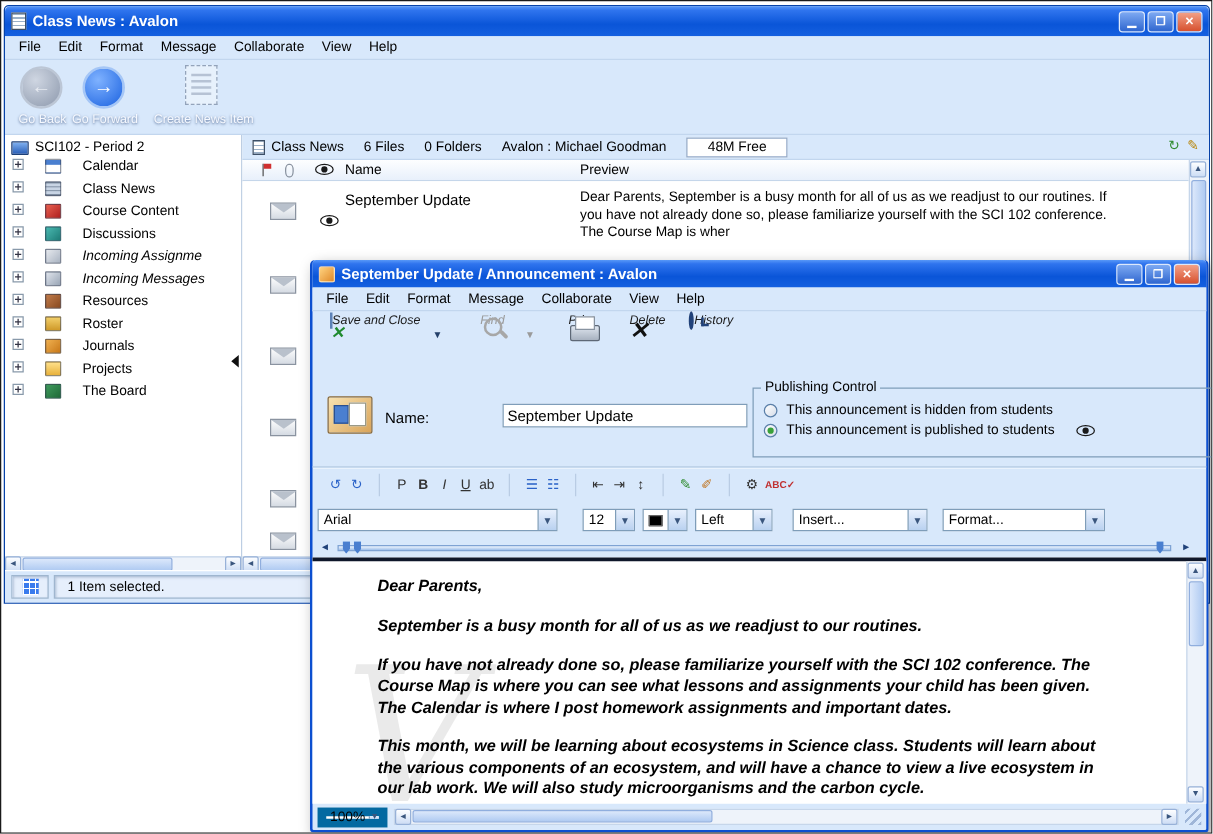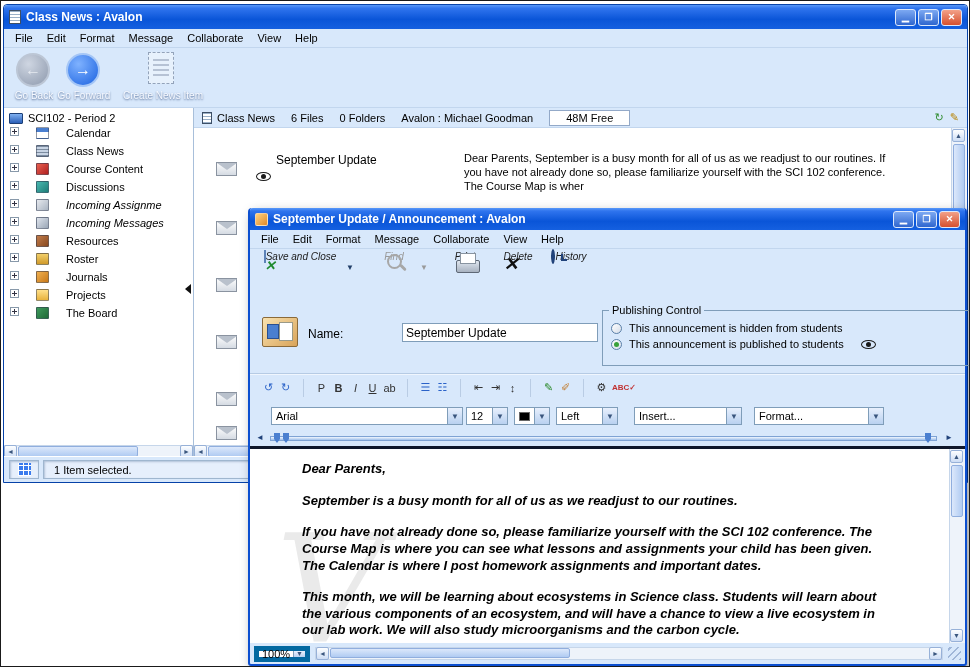--- a/index.html
+++ b/index.html
@@ -167,21 +167,21 @@
 
   .editor{position:absolute;top:238px;left:0;right:0;bottom:21px;background:#fff;border-top:3px solid #0f172a;overflow:hidden;}
   .editor-text{position:absolute;left:0;top:0;right:16px;bottom:0;padding:12px 60px 0 52px;overflow:hidden;}
   .editor-text p{font-weight:bold;font-style:italic;font-size:13px;line-height:1.28;margin-bottom:15px;}
   .watermark{position:absolute;left:26px;bottom:-34px;font-family:"DejaVu Serif",serif;font-style:italic;
     font-size:150px;color:rgba(140,140,140,.18);pointer-events:none;}
   .watermark::before{content:"V";}
   .ed-vscroll{position:absolute;right:0;top:0;width:16px;bottom:0;background:#eef3fa;border-left:1px solid #c6d6ea;}
 
   .fg-bottom{position:absolute;left:0;right:0;bottom:0;height:21px;display:flex;align-items:center;gap:5px;padding:2px 4px;}
-  .xpsel2{position:static;display:inline-flex;height:16px;width:56px;background:#fff;border:5px solid #0369a1;font-size:11px;}
+  .xpsel2{position:static;display:inline-flex;height:16px;width:56px;background:#fff;border:7px solid #0369a1;font-size:11px;}
   .xpsel2 .txt{flex:1;padding:0 3px;display:flex;align-items:center;}
   .xpsel2 .dd{width:14px;border-left:1px solid #7f9db9;background:linear-gradient(#e8f0fd,#b9d1f0);color:#3a567e;font-size:7px;display:flex;align-items:center;justify-content:center;}
   .fg-hscroll{position:relative;flex:1;height:13px;background:#eef3fa;border:1px solid #c6d6ea;}
   .grip{width:13px;height:13px;background:repeating-linear-gradient(315deg,#9fb6d8 0 2px,transparent 2px 5px);}
 </style>
 </head>
 <body>
 
 <div id="stage">
 
@@ -295,20 +295,27 @@
           <span>6 Files</span>
           <span>0 Folders</span>
           <span>Avalon : Michael Goodman</span>
           <span class="free-box">48M Free</span>
           <span class="top-icons">
             <span class="hic refresh">↻</span>
             <span class="hic edit">✎</span>
           </span>
         </div>
 
+        <div class="col-hdr">
+          <span class="flag-ic"></span>
+          <span class="clip-ic"></span>
+          <span class="eye-ic" style="position:absolute;left:58px;top:3px;"></span>
+          <span class="cell" style="left:82px;">Name</span>
+          <span class="cell" style="left:270px;">Preview</span>
+        </div>
 
         <div class="rows">
           <div>
             <span class="row-name">September Update</span>
             <span class="row-preview">Dear Parents,  September is a busy month for all of us as we readjust to our routines.  If you have not already done so, please familiarize yourself with the SCI 102 conference. The Course Map is wher</span>
             <span class="eye-ic" style="position:absolute;left:62px;top:27px;"></span>
           </div>
           <span class="envelope" style="top:17px;"></span>
           <span class="envelope" style="top:76px;"></span>
           <span class="envelope" style="top:133px;"></span>
@@ -424,21 +431,21 @@
         <span class="fmt-ic c-green">✎</span>
         <span class="fmt-ic c-orange">✐</span>
       </span>
       <span class="grp">
         <span class="fmt-ic">⚙</span>
         <span class="fmt-ic c-red">ABC✓</span>
       </span>
     </div>
 
     <div class="fontrow">
-      <span class="xpsel" style="left:21px;width:192px;">
+      <span class="xpsel" style="left:4px;width:192px;">
         <span class="txt">Arial</span>
         <span class="dd">▼</span>
       </span>
       <span class="xpsel" style="left:216px;width:42px;">
         <span class="txt">12</span>
         <span class="dd">▼</span>
       </span>
       <span class="xpsel" style="left:264px;width:36px;">
         <span class="txt">
             <span class="swatch"></span>

